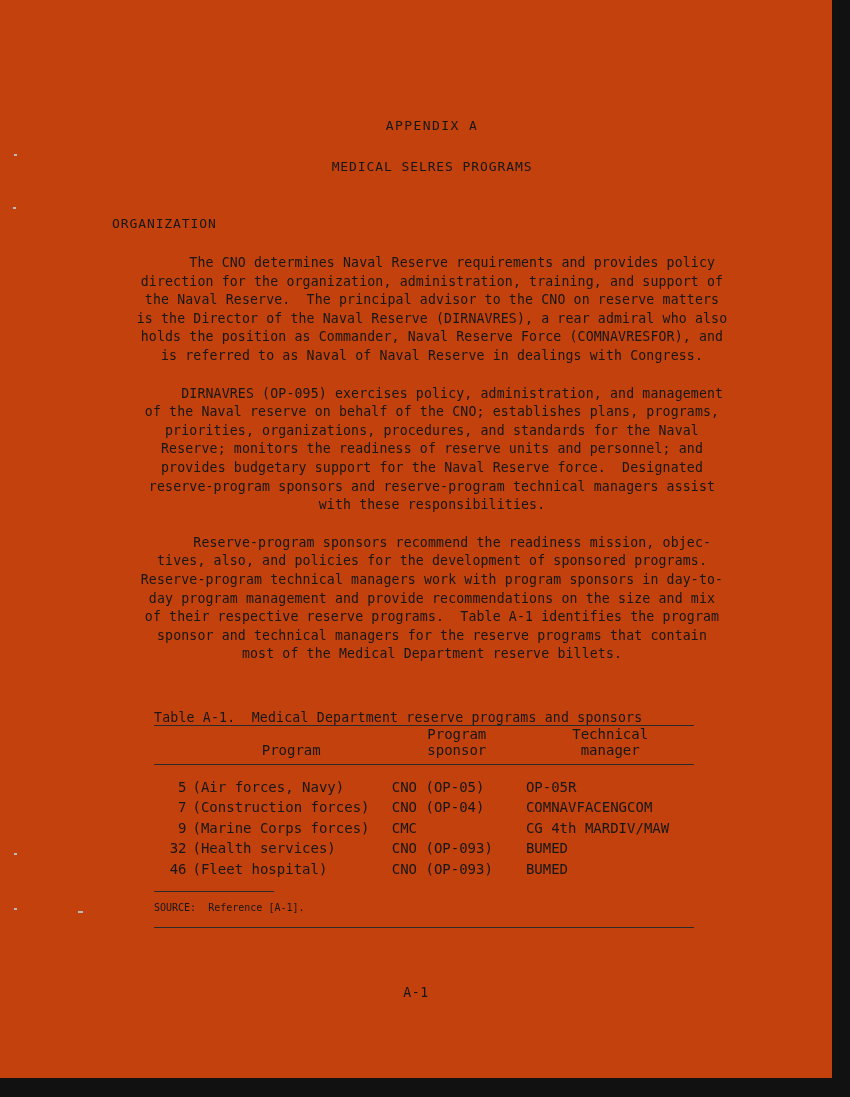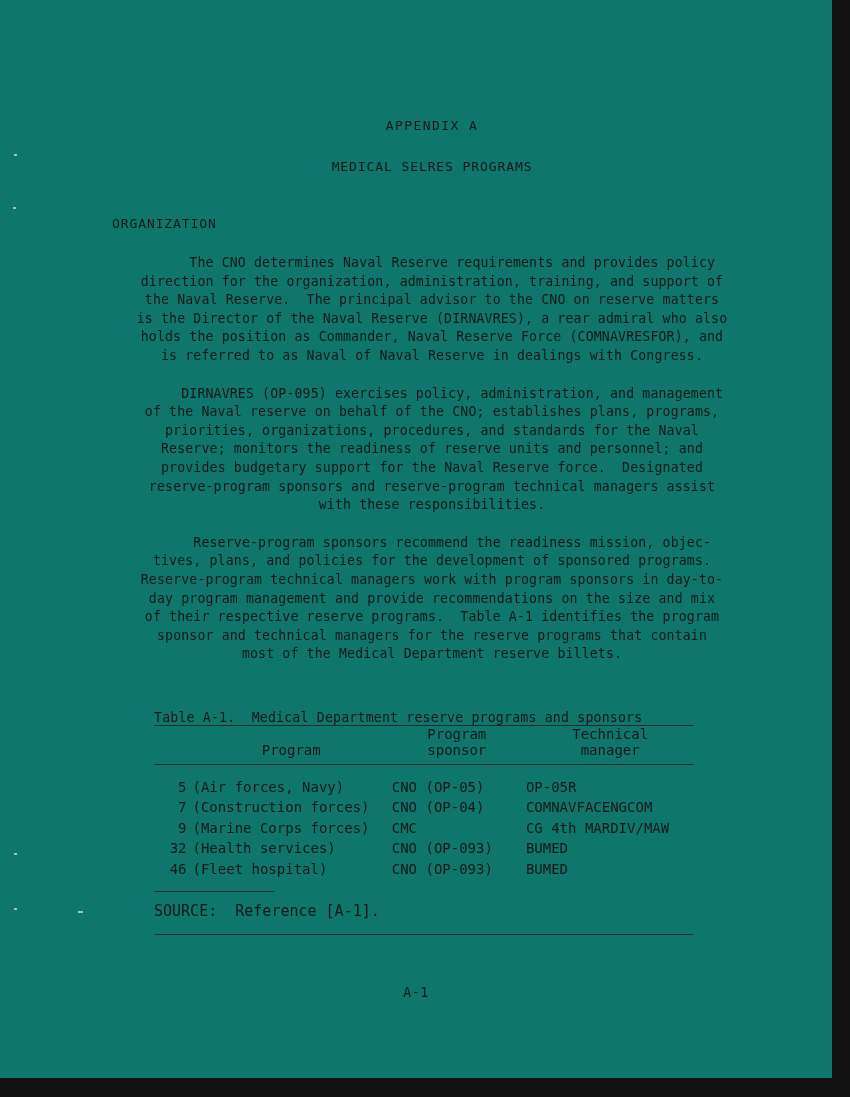--- a/index.html
+++ b/index.html
@@ -33,21 +33,21 @@
     height: 19px;
     background: #111111;
   }
 
   .page {
     position: absolute;
     top: 0;
     left: 0;
     width: 832px;
     height: 1078px;
-    background: #0f766e;
+    background: #c2410c;
   }
 
   .content {
     position: absolute;
     left: 112px;
     top: 118px;
     width: 640px;
   }
 
   .appendix-title {
@@ -128,21 +128,21 @@
   .col-spon { width: 150px; text-align: left; white-space: pre; }
   .col-mgr  { width: 180px; text-align: left; white-space: pre; }
 
   tbody.rows td {
     padding: 1.5px 0;
     line-height: 17.4px;
   }
   tbody.rows tr:first-child td { padding-top: 14px; }
 
   .source-line {
-    font-size: 15px;
+    font-size: 10px;
     margin-top: 10px;
     white-space: pre;
   }
   .short-rule {
     height: 1px;
     background: #2a2a2a;
     width: 120px;
     margin-top: 12px;
     margin-bottom: 10px;
   }
@@ -197,21 +197,21 @@
       <span class="ln">of the Naval reserve on behalf of the CNO; establishes plans, programs,</span>
       <span class="ln">priorities, organizations, procedures, and standards for the Naval</span>
       <span class="ln">Reserve; monitors the readiness of reserve units and personnel; and</span>
       <span class="ln">provides budgetary support for the Naval Reserve force.  Designated</span>
       <span class="ln">reserve-program sponsors and reserve-program technical managers assist</span>
       <span class="ln">with these responsibilities.</span>
     </p>
 
     <p class="body-para">
       <span class="ln first">     Reserve-program sponsors recommend the readiness mission, objec-</span>
-      <span class="ln">tives, plans, and policies for the development of sponsored programs.</span>
+      <span class="ln">tives, also, and policies for the development of sponsored programs.</span>
       <span class="ln">Reserve-program technical managers work with program sponsors in day-to-</span>
       <span class="ln">day program management and provide recommendations on the size and mix</span>
       <span class="ln">of their respective reserve programs.  Table A-1 identifies the program</span>
       <span class="ln">sponsor and technical managers for the reserve programs that contain</span>
       <span class="ln">most of the Medical Department reserve billets.</span>
     </p>
 
     <div class="table-block">
       <div class="table-caption">Table A-1.  Medical Department reserve programs and sponsors</div>
 

